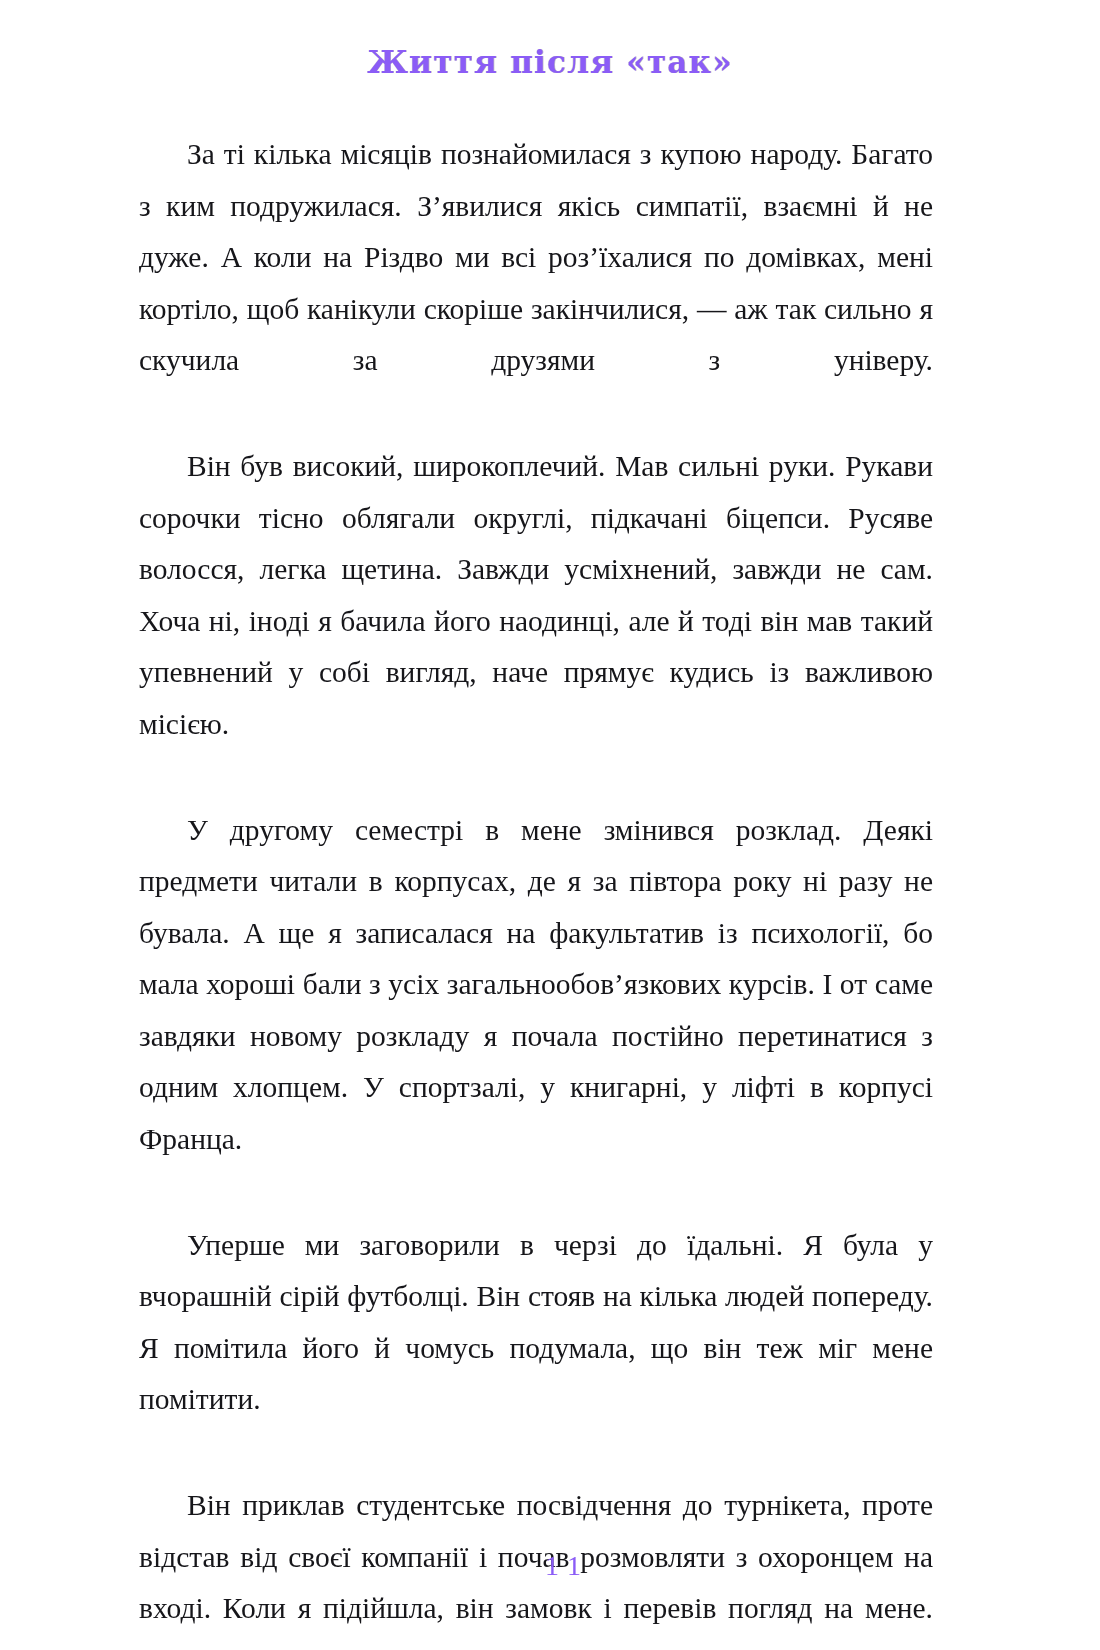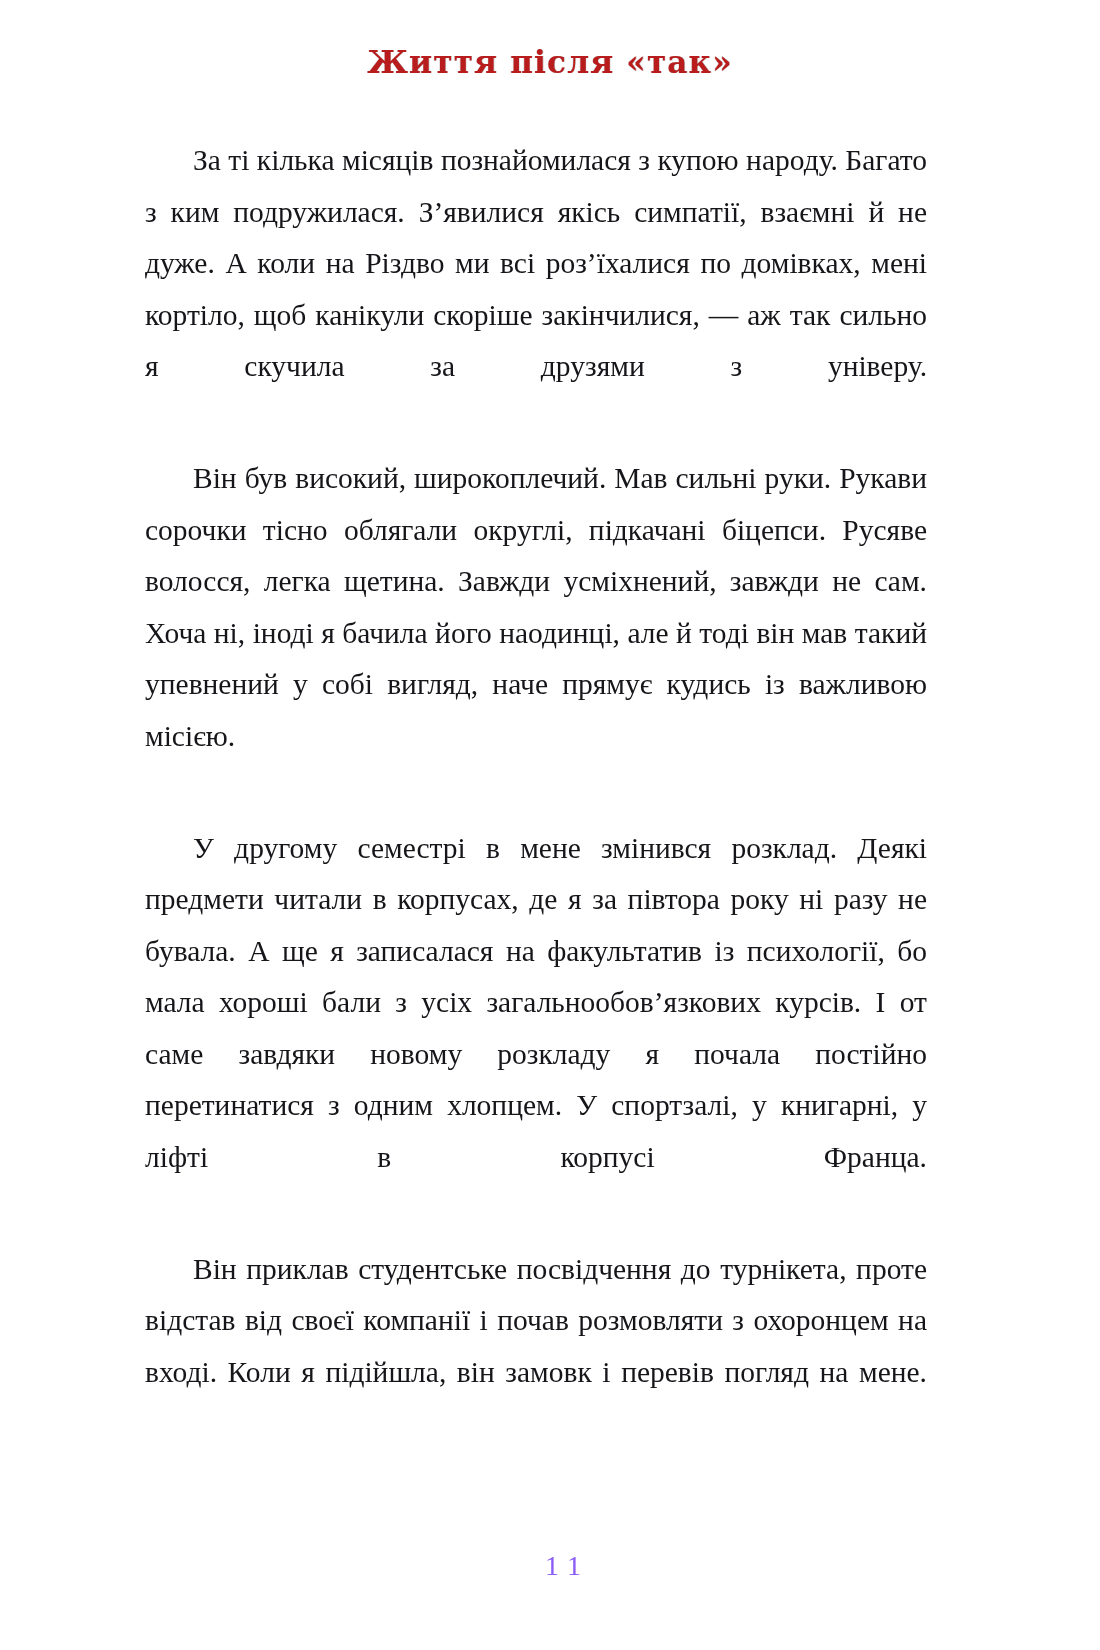--- a/index.html
+++ b/index.html
@@ -29,38 +29,38 @@
   .running-head {
     position: absolute;
     top: 44px;
     left: 0;
     right: 0;
     text-align: center;
     font-family: "DejaVu Serif", "Liberation Serif", serif;
     font-size: 31px;
     font-weight: 700;
     letter-spacing: 1.2px;
-    color: #b91c1c;
+    color: #8b5cf6;
     text-shadow:
        0.6px 0 0 rgba(120,120,120,0.45),
       -0.6px 0 0 rgba(150,150,150,0.35);
     white-space: nowrap;
     user-select: none;
   }
 
   
   .textblock {
     position: absolute;
     top: 126px;
     left: 136px;
     width: 800px;
   }
 
   .para {
-    margin: 9px;
+    margin: 3px;
     font-size: 29.5px;
     line-height: 51.5px;
     text-align: justify;
     text-justify: inter-word;
     text-indent: 48px;
     hyphens: manual;
     word-spacing: 0px;
   }
 
   
@@ -89,19 +89,20 @@
 <body>
 
 <div class="page">
 
   <div class="running-head">Життя після «так»</div>
 
   <div class="textblock">
     <p class="para">За ті кілька місяців познайомилася з купою народу. Багато з ким подружилася. З’явилися якісь симпатії, взаємні й не дуже. А коли на Різдво ми всі роз’їхалися по домівках, мені кортіло, щоб канікули скоріше закінчилися, — аж так сильно я скучила за друзями з універу.</p>
     <p class="para">Він був високий, широкоплечий. Мав сильні руки. Рукави сорочки тісно облягали округлі, підкачані біцепси. Русяве волосся, легка щетина. Завжди усміхнений, завжди не сам. Хоча ні, іноді я бачила його наодинці, але й тоді він мав такий упевнений у собі вигляд, наче прямує кудись із важливою місією.</p>
     <p class="para">У другому семестрі в мене змінився розклад. Деякі предмети читали в корпусах, де я за півтора року ні разу не бувала. А ще я записалася на факультатив із психології, бо мала хороші бали з усіх загальнообов’язкових курсів. І от саме завдяки новому розкладу я почала постійно перетинатися з одним хлопцем. У спортзалі, у книгарні, у ліфті в корпусі Франца.</p>
+    <p class="para">Уперше ми заговорили в черзі до їдальні. Я була у вчорашній сірій футболці. Він стояв на кілька людей попереду. Я помітила його й чомусь подумала, що він теж міг мене помітити.</p>
     <p class="para">Він приклав студентське посвідчення до турнікета, проте відстав від своєї компанії і почав розмовляти з охоронцем на вході. Коли я підійшла, він замовк і перевів погляд на мене.</p>
 
   </div>
 
   <div class="folio">11</div>
 
 </div>
 
 </body></html>

